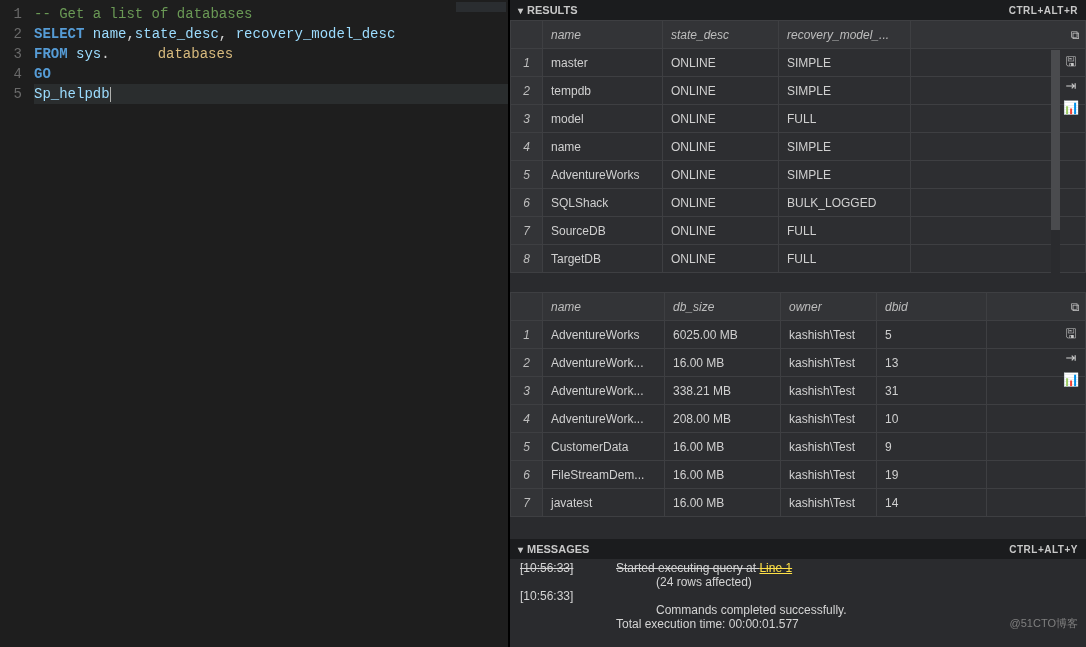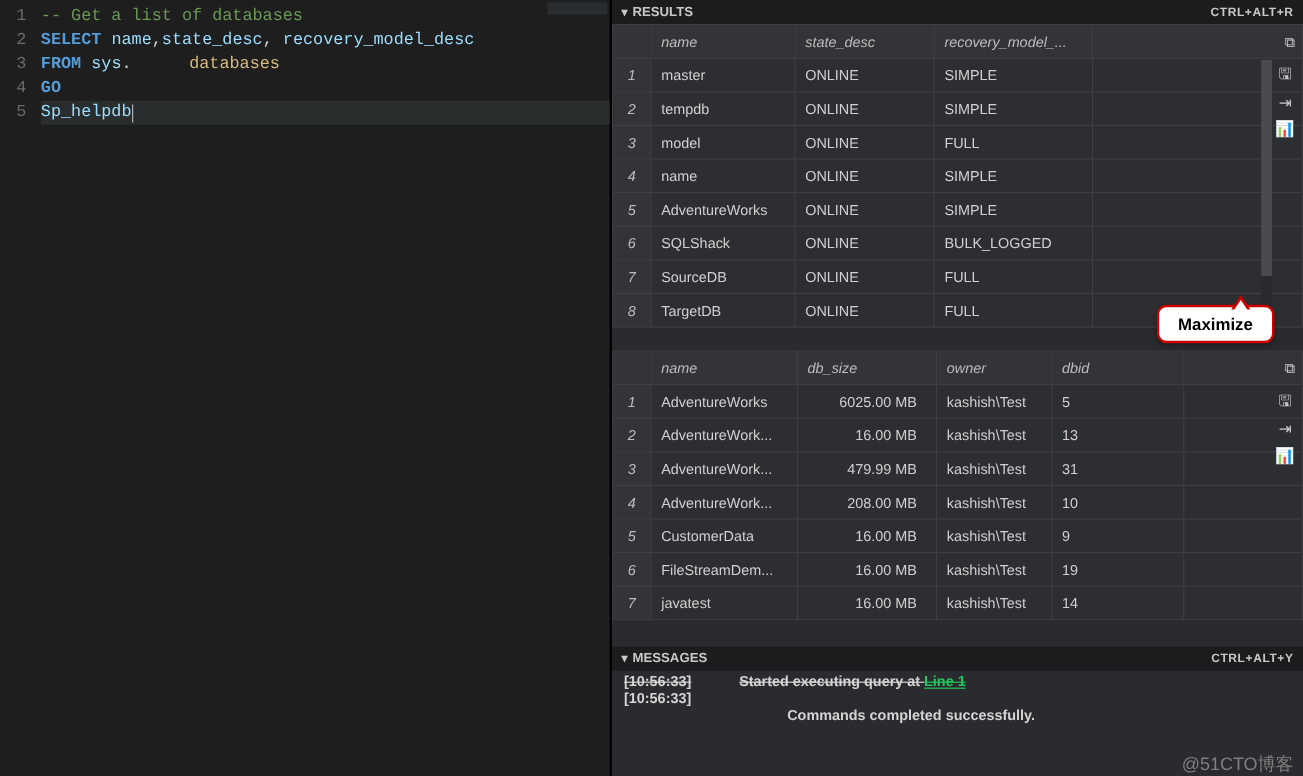--- a/index.html
+++ b/index.html
@@ -112,21 +112,21 @@
     color: #bdbdbd;
     background: #333437;
   }
   .col-name  { width: 120px; }
   .col-state { width: 116px; }
   .col-rec   { width: 132px; }
   .col-tail  { width: auto; }
 
   .col2-name { width: 122px; }
   .col2-size { width: 116px; text-align: right; }
-  .grid td.col2-size { text-align: right; padding-right: 16px; }
+  .grid td.col2-size { padding-right: 16px; }
   .col2-owner{ width: 96px; }
   .col2-dbid { width: 110px; }
   .col2-tail { width: auto; }
 
   .toolbar-right {
     position: absolute;
     right: 2px;
     width: 22px;
     display: flex;
     flex-direction: column;
@@ -209,31 +209,31 @@
 
   
   .messages-body {
     background: #2a2b2e;
     color: #d4d4d4;
     font-size: 12px;
     padding: 2px 10px 6px 10px;
     height: 88px;
     overflow: hidden;
   }
-  .msg-line { display: flex; font-weight: bold; }
+  .msg-line { display: flex; }
   .msg-ts   { width: 96px; color: #d4d4d4; }
   .msg-txt  { flex: 1; }
   .msg-txt.indent { padding-left: 40px; }
-  .link     { color: #22c55e; text-decoration: underline; cursor: pointer; }
+  .link     { color: #fde047; text-decoration: underline; cursor: pointer; }
 
   .watermark {
     position: absolute;
-    right: 8px; bottom: 0;
+    right: 8px; bottom: 16px;
     color: #7f7f7f;
-    font-size: 15px;
+    font-size: 11px;
     pointer-events: none;
   }
 
   .grid-wrap1 { height: 272px; overflow: hidden; position: relative; }
   .grid-wrap2 { height: auto; overflow: hidden; position: relative; }
 
 </style>
 </head>
 <body>
 
@@ -271,21 +271,20 @@
     <div class="toolbar-right top2">
       <div class="toolbar-icon">🖫</div>
       <div class="toolbar-icon">⇥</div>
       <div class="toolbar-icon">📊</div>
     </div>
 
     <div class="scroll-track">
       <div class="scroll-thumb" style="top:0; height:180px;"></div>
     </div>
 
-    <div class="callout">Maximize</div>
 
     <div class="grid-wrap1">
       <table class="grid" id="grid1">
         <colgroup>
           <col class="rowno">
             <col class="col-name">
             <col class="col-state">
             <col class="col-rec">
             <col class="col-tail">
         </colgroup>
@@ -392,21 +391,21 @@
               <td class="rowno">2</td>
               <td>AdventureWork...</td>
               <td class="col2-size">16.00 MB</td>
               <td>kashish\Test</td>
               <td>13</td>
               <td></td>
             </tr>
             <tr>
               <td class="rowno">3</td>
               <td>AdventureWork...</td>
-              <td class="col2-size">479.99 MB</td>
+              <td class="col2-size">338.21 MB</td>
               <td>kashish\Test</td>
               <td>31</td>
               <td></td>
             </tr>
             <tr>
               <td class="rowno">4</td>
               <td>AdventureWork...</td>
               <td class="col2-size">208.00 MB</td>
               <td>kashish\Test</td>
               <td>10</td>
@@ -448,27 +447,29 @@
     <span class="spacer"></span>
     <span class="shortcut">CTRL+ALT+Y</span>
   </div>
   <div class="messages-body" id="messages">
     <div class="msg-line">
         <div class="msg-ts" style="text-decoration: line-through;">[10:56:33]</div>
         <div class="msg-txt"><span style="text-decoration: line-through;">Started executing query at </span><a class="link" style="text-decoration: underline line-through;">Line 1</a></div>
       </div>
       <div class="msg-line">
         <div class="msg-ts"></div>
+        <div class="msg-txt indent">(24 rows affected)</div>
       </div>
       <div class="msg-line">
         <div class="msg-ts">[10:56:33]</div>
       </div>
       <div class="msg-line">
         <div class="msg-ts"></div>
         <div class="msg-txt indent">Commands completed successfully.</div>
       </div>
       <div class="msg-line">
         <div class="msg-ts"></div>
+        <div class="msg-txt">Total execution time: 00:00:01.577</div>
       </div>
       <div class="watermark">@51CTO博客</div>
   </div>
 
 </div>
 
 </body></html>

